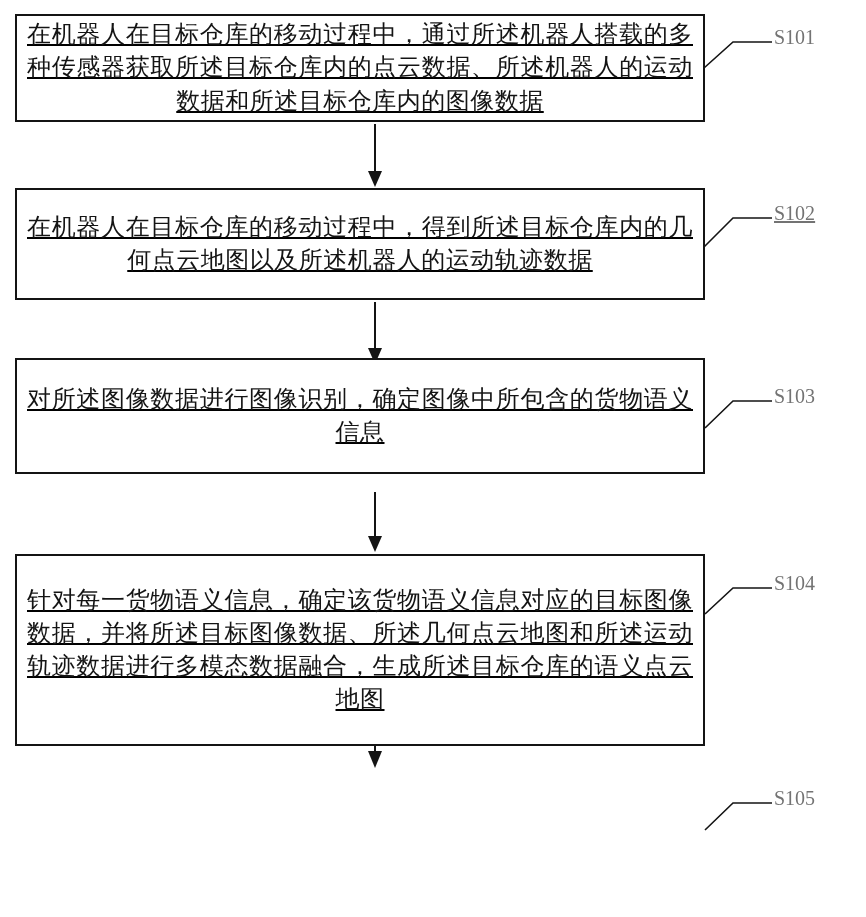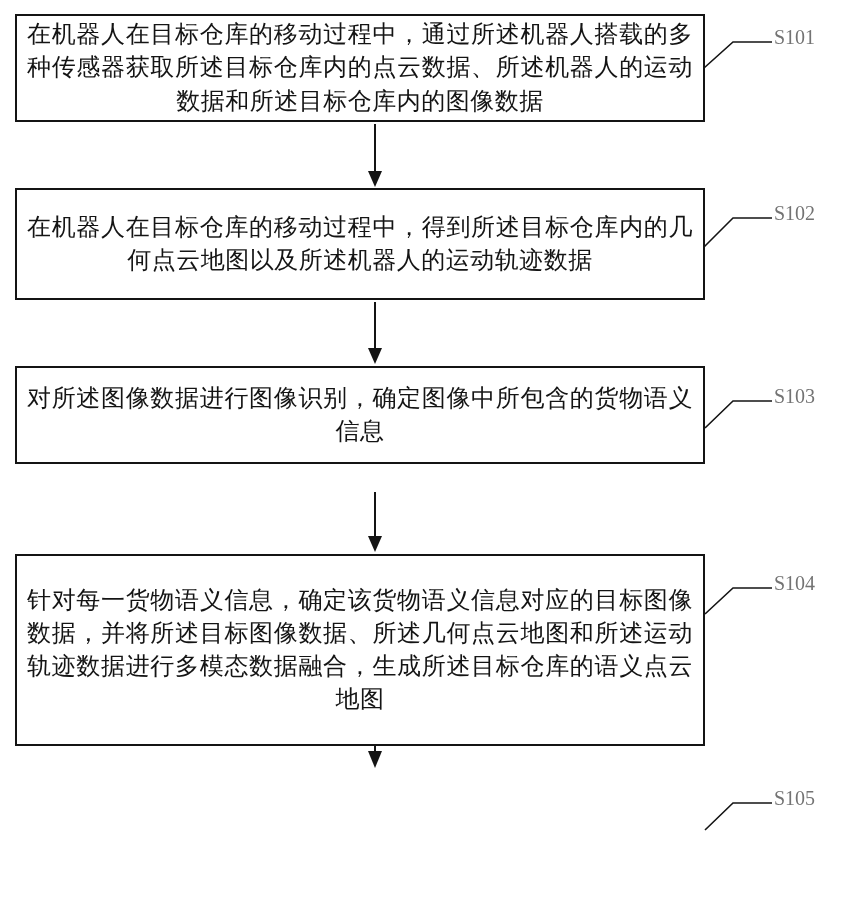--- a/index.html
+++ b/index.html
@@ -14,43 +14,44 @@
     position:absolute;left:0;top:0;width:866px;height:917px;
     pointer-events:none;
   }
   .step-box{
     position:absolute;left:15px;width:690px;
     border:2px solid #141414;
     box-sizing:border-box;
     display:flex;align-items:center;justify-content:center;
     padding:3px 10px;
     background:#ffffff;
+    text-decoration:underline;
   }
   .step-text{
     margin:0;
     font-size:24px;
     line-height:1.38;
     color:#141414;
     text-align:justify;
     text-align-last:center;
     letter-spacing:0.5px;
   }
   .b1{top:14px;height:108px;}
   .b2{top:188px;height:112px;}
-  .b3{top:366px;height:98px;}
+  .b3{top:358px;height:116px;}
   .b4{top:554px;height:192px;}
   .b5{top:770px;height:125px;}
   .step-label{
     position:absolute;left:774px;
     font-size:20px;color:#737373;
     white-space:nowrap;
     line-height:1.1;
   }
   .l1{top:26px;}
-  .l2{top:202px;}
+  .l2{top:202px;text-decoration:underline;}
   .l3{top:385px;}
   .l4{top:572px;}
   .l5{top:787px;}
 </style>
 </head>
 <body>
 
 <div class="canvas">
 
   <svg class="overlay" viewBox="0 0 866 917" xmlns="http://www.w3.org/2000/svg">

